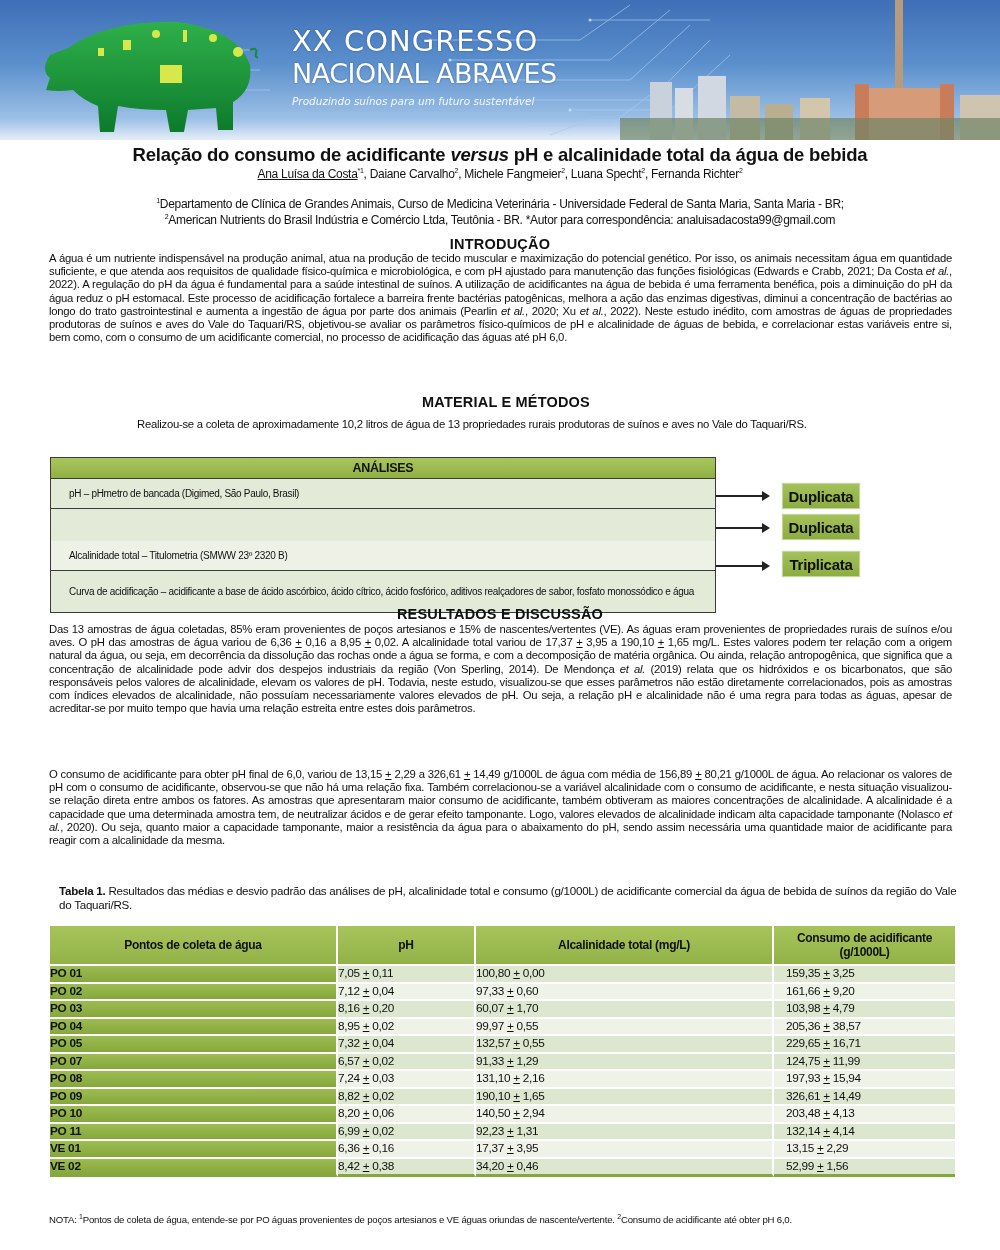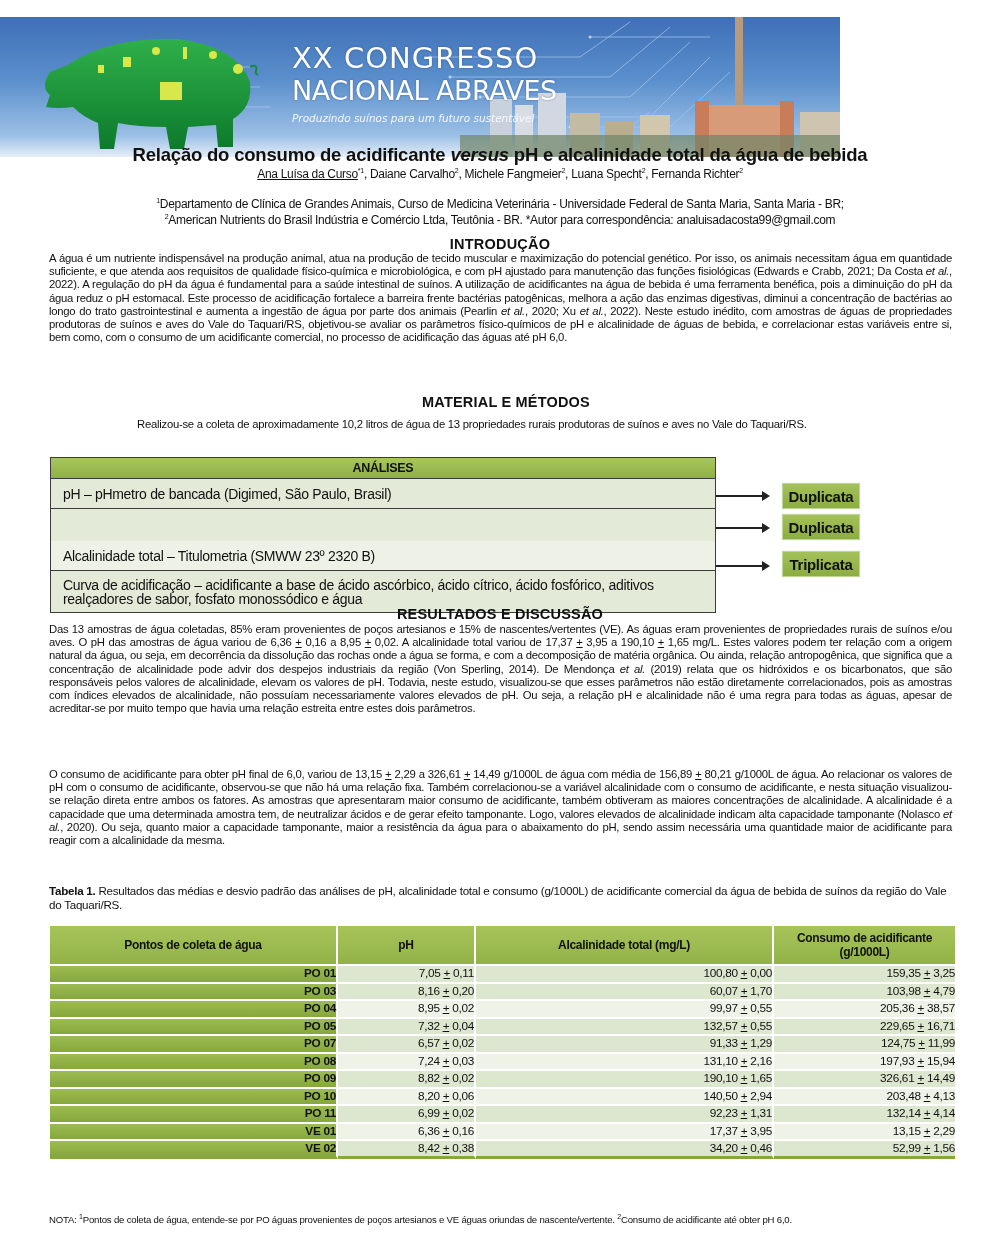--- a/index.html
+++ b/index.html
@@ -1,21 +1,21 @@
 <!DOCTYPE html>
 <html><head>
 <meta charset="utf-8">
 <style>
   * { box-sizing: border-box; margin: 0; padding: 0; }
   html, body { width: 1000px; height: 1250px; background: #ffffff; overflow: hidden; }
   body { font-family: "Liberation Sans", sans-serif; color: #111; position: relative; }
 
   
   .banner {
-    position: absolute; left: 0; top: 17px; width: 840px; height: 140px;
+    position: absolute; left: 0; top: 0; width: 1000px; height: 140px;
     background: linear-gradient(180deg, #3f6fb7 0%, #5a8fcc 45%, #9cc0e6 85%, #e6eef8 100%);
     overflow: hidden;
     text-decoration: underline;
   }
   .banner .circuit { position: absolute; left: 150px; top: 0; width: 600px; height: 140px; }
   .banner .city { position: absolute; right: 0; bottom: 0; width: 380px; height: 140px; }
   .banner .pig { position: absolute; left: 28px; top: 10px; width: 230px; height: 125px; }
   .banner .title1, .banner .title2 {
     position: absolute; left: 292px; color: #ffffff; font-family: "DejaVu Sans", sans-serif;
     letter-spacing: 1px; text-shadow: 0 0 2px rgba(30,60,120,0.6);
@@ -60,21 +60,21 @@
   .analyses {
     position: absolute; left: 50px; top: 457px; width: 666px; border: 1px solid #3b3b3b;
     background: #e3ead7;
   }
   .analyses .head {
     height: 21px; background: linear-gradient(180deg, #a9c65d 0%, #8fb043 100%);
     border-bottom: 1px solid #3b3b3b; text-align: center; font-weight: bold; font-size: 12.5px;
     line-height: 21px; letter-spacing: -0.3px;
   }
   .analyses .row {
-    border-bottom: 1px solid #3b3b3b; font-size: 14px; padding: 0 12px; letter-spacing: -0.3px;
+    border-bottom: 1px solid #3b3b3b; font-size: 10px; padding: 0 18px; letter-spacing: -0.3px;
     display: flex; align-items: center;
   }
   .analyses .row:nth-child(odd) { background: #eef2e6; }
   .analyses .row:last-child { border-bottom: none; }
   .analyses .r1 { height: 30px; }
   .analyses .r2 { height: 30px; margin-top: 32px; }
   .analyses .r3 { height: 41px; line-height: 14px; }
 
   .arrow { position: absolute; height: 2px; background: #222; }
   .arrow::after {
@@ -82,35 +82,35 @@
     border-left: 8px solid #222; border-top: 5px solid transparent; border-bottom: 5px solid transparent;
   }
   .rep-badge {
     position: absolute; width: 78px; height: 26px; background: linear-gradient(180deg, #a4c15a, #8cad40);
     border: 1px solid #c2d59a; text-align: center; font-weight: bold; font-size: 15px; line-height: 25px;
     letter-spacing: -0.3px; box-shadow: 0 0 1px rgba(0,0,0,0.2);
   }
 
   
   .tbl-caption {
-    position: absolute; left: 49px; top: 884px; width: 905px; font-size: 11.6px; line-height: 14px;
+    position: absolute; left: 59px; top: 884px; width: 905px; font-size: 11.6px; line-height: 14px;
     letter-spacing: -0.25px;
   }
   .tbl-caption b { font-weight: bold; }
   table.results {
     position: absolute; left: 50px; top: 924px; width: 905px; border-collapse: separate;
     border-spacing: 0 2px; font-size: 11.8px; letter-spacing: -0.3px;
   }
   table.results th {
     background: linear-gradient(180deg, #a7c45a 0%, #92b247 100%); font-weight: bold;
     font-size: 12px; height: 38px; text-align: center; line-height: 14px; border-right: 2px solid #fff;
   }
   table.results th:last-child { border-right: none; }
   table.results td {
-    height: 15.5px; text-align: right; padding: 0; border-right: 2px solid #fff; line-height: 15px;
+    height: 15.5px; text-align: left; padding: 0; border-right: 2px solid #fff; line-height: 15px;
   }
   table.results td:last-child { border-right: none; padding-left: 12px; }
   table.results td.site {
     background: linear-gradient(180deg, #9cbc53 0%, #86a73b 100%); font-weight: bold;
     border-right: 2px solid #fff;
   }
   table.results tr.odd td:not(.site) { background: #dde7cf; }
   table.results tr.even td:not(.site) { background: #eef2e7; }
   table.results tr.last td { border-bottom: 3px solid #86a73b; }
 
@@ -183,21 +183,21 @@
   <div class="title1">XX CONGRESSO</div>
   <div class="title2">NACIONAL ABRAVES</div>
   <div class="tagline">Produzindo suínos para um futuro sustentável</div>
 </div>
 
 <div class="paper-title">
   <span>Relação do consumo de acidificante </span><i>versus</i><span> pH e alcalinidade total da água de bebida</span>
 </div>
 
 <div class="authors">
-  <span class="first">Ana Luísa da Curso</span><sup>*1</sup>,
+  <span class="first">Ana Luísa da Costa</span><sup>*1</sup>,
   <span>Daiane Carvalho</span><sup>2</sup>,
   <span>Michele Fangmeier</span><sup>2</sup>,
   <span>Luana Specht</span><sup>2</sup>,
   <span>Fernanda Richter</span><sup>2</sup>
 </div>
 
 <div class="affil">
   <div><sup>1</sup><span>Departamento de Clínica de Grandes Animais, Curso de Medicina Veterinária - Universidade Federal de Santa Maria, Santa Maria - BR;</span></div>
   <div><sup>2</sup><span>American Nutrients do Brasil Indústria e Comércio Ltda, Teutônia - BR. *Autor para correspondência: analuisadacosta99@gmail.com</span></div>
 </div>
@@ -250,20 +250,26 @@
       <th>Consumo de acidificante (g/1000L)</th>
     </tr>
   </thead>
   <tbody id="tbody">
       <tr class="odd">
         <td class="site"><span>PO 01</span></td>
         <td><span>7,05</span> <span class="pm">+</span> <span>0,11</span></td>
         <td><span>100,80</span> <span class="pm">+</span> <span>0,00</span></td>
         <td><span>159,35</span> <span class="pm">+</span> <span>3,25</span></td>
       </tr>
+      <tr class="even">
+        <td class="site"><span>PO 02</span></td>
+        <td><span>7,12</span> <span class="pm">+</span> <span>0,04</span></td>
+        <td><span>97,33</span> <span class="pm">+</span> <span>0,60</span></td>
+        <td><span>161,66</span> <span class="pm">+</span> <span>9,20</span></td>
+      </tr>
       <tr class="odd">
         <td class="site"><span>PO 03</span></td>
         <td><span>8,16</span> <span class="pm">+</span> <span>0,20</span></td>
         <td><span>60,07</span> <span class="pm">+</span> <span>1,70</span></td>
         <td><span>103,98</span> <span class="pm">+</span> <span>4,79</span></td>
       </tr>
       <tr class="even">
         <td class="site"><span>PO 04</span></td>
         <td><span>8,95</span> <span class="pm">+</span> <span>0,02</span></td>
         <td><span>99,97</span> <span class="pm">+</span> <span>0,55</span></td>

